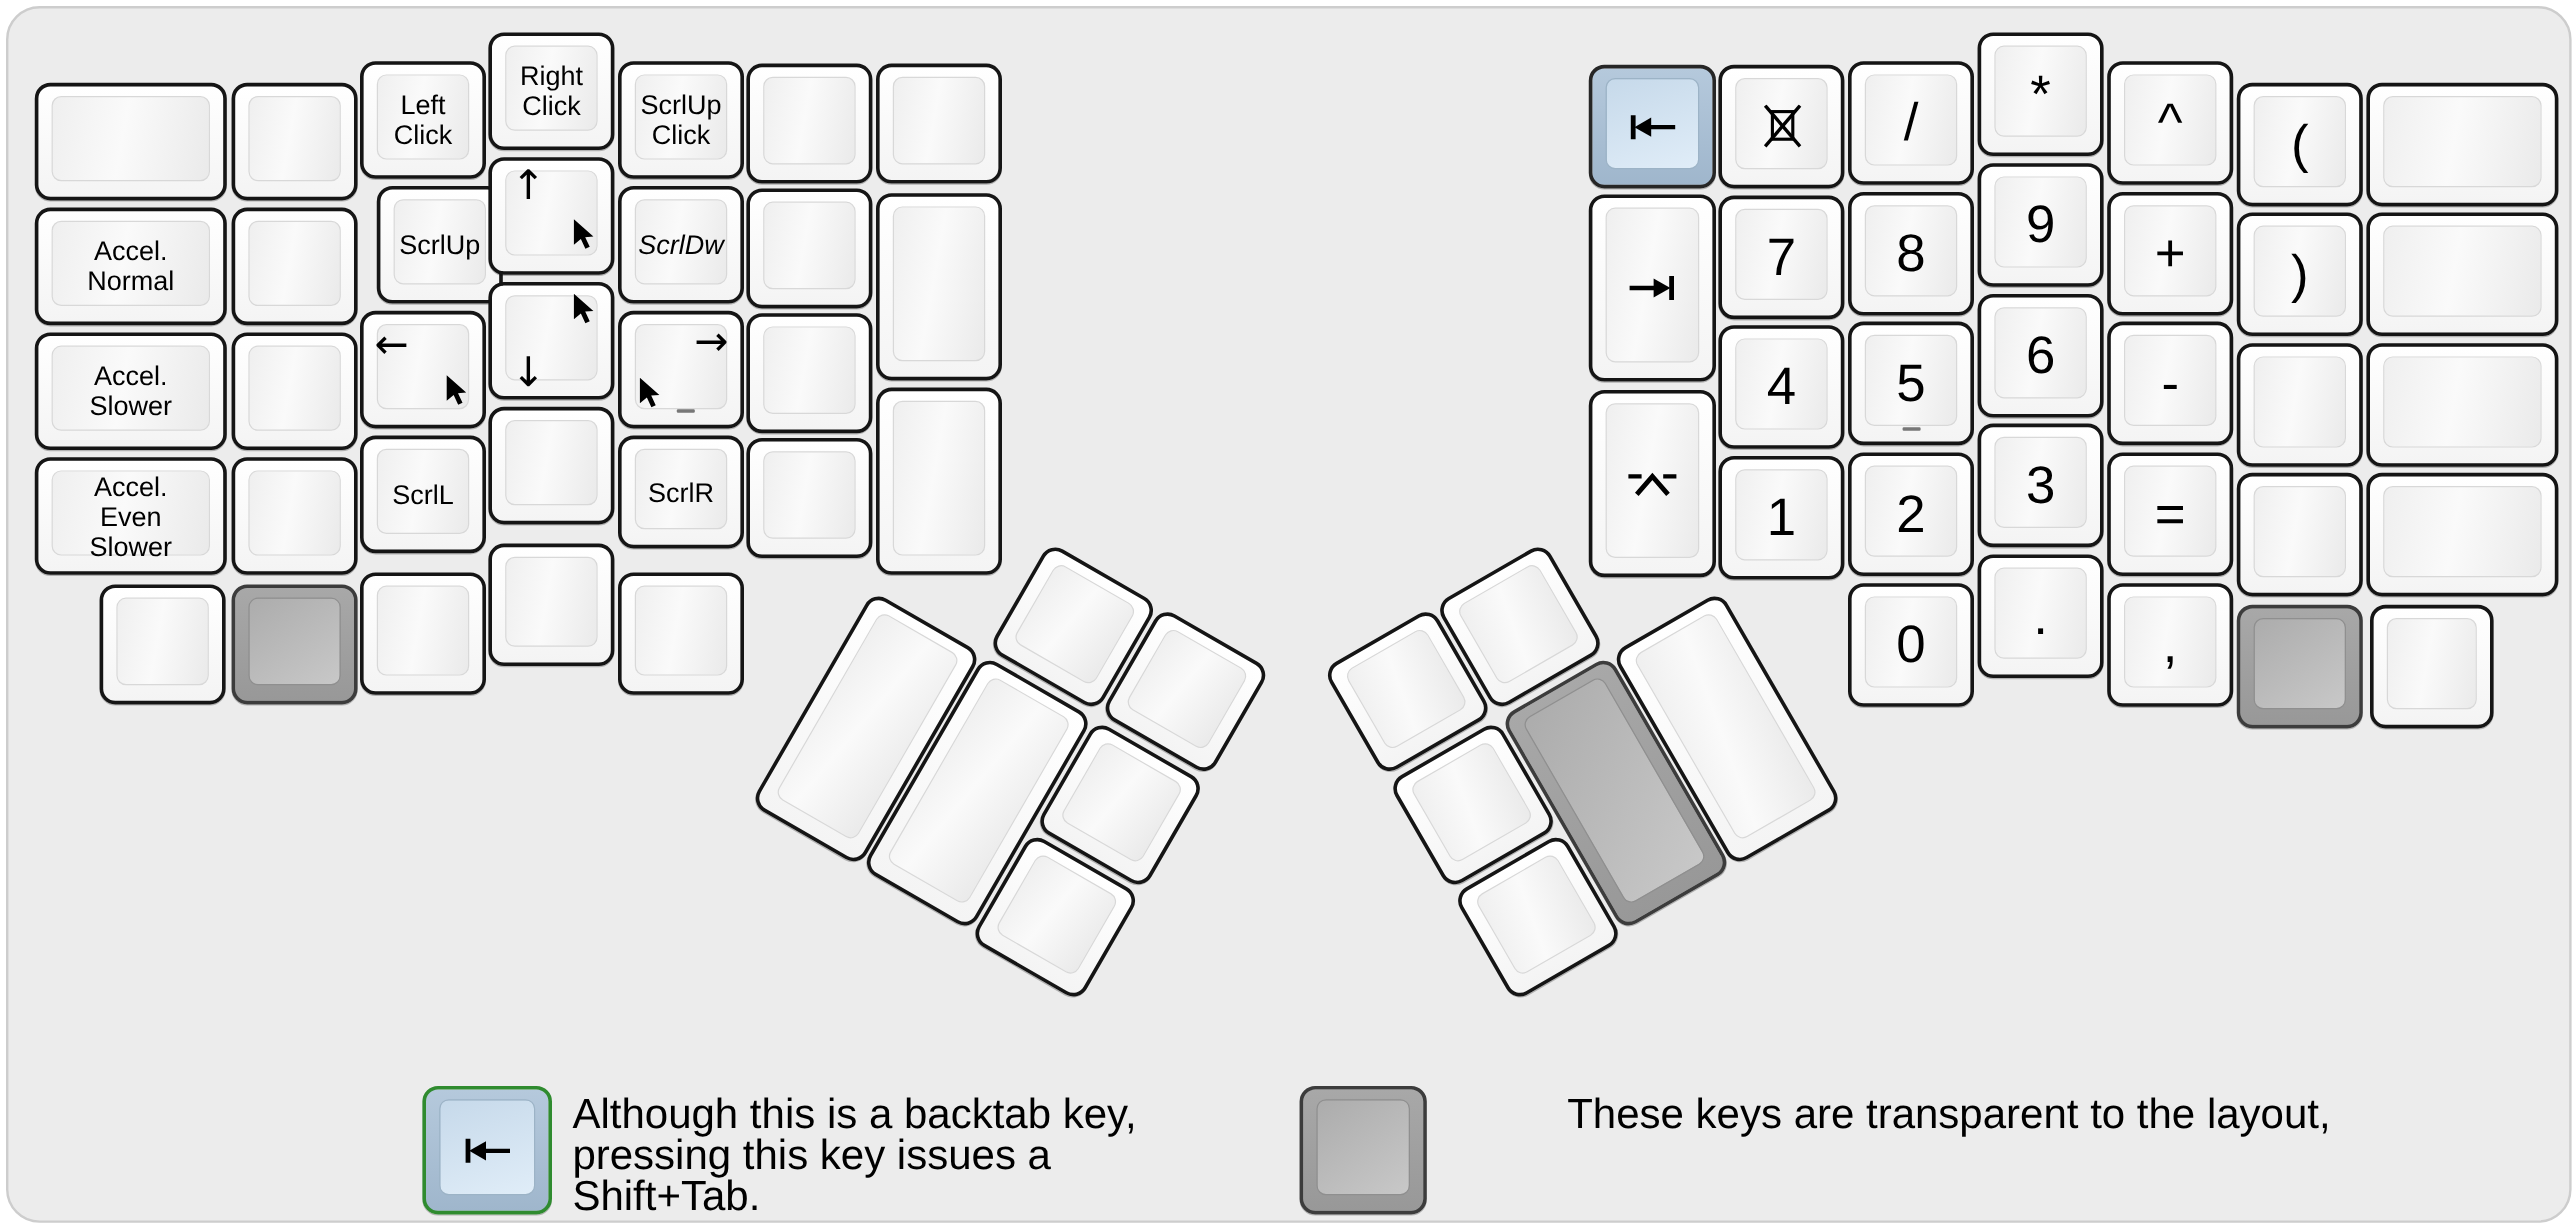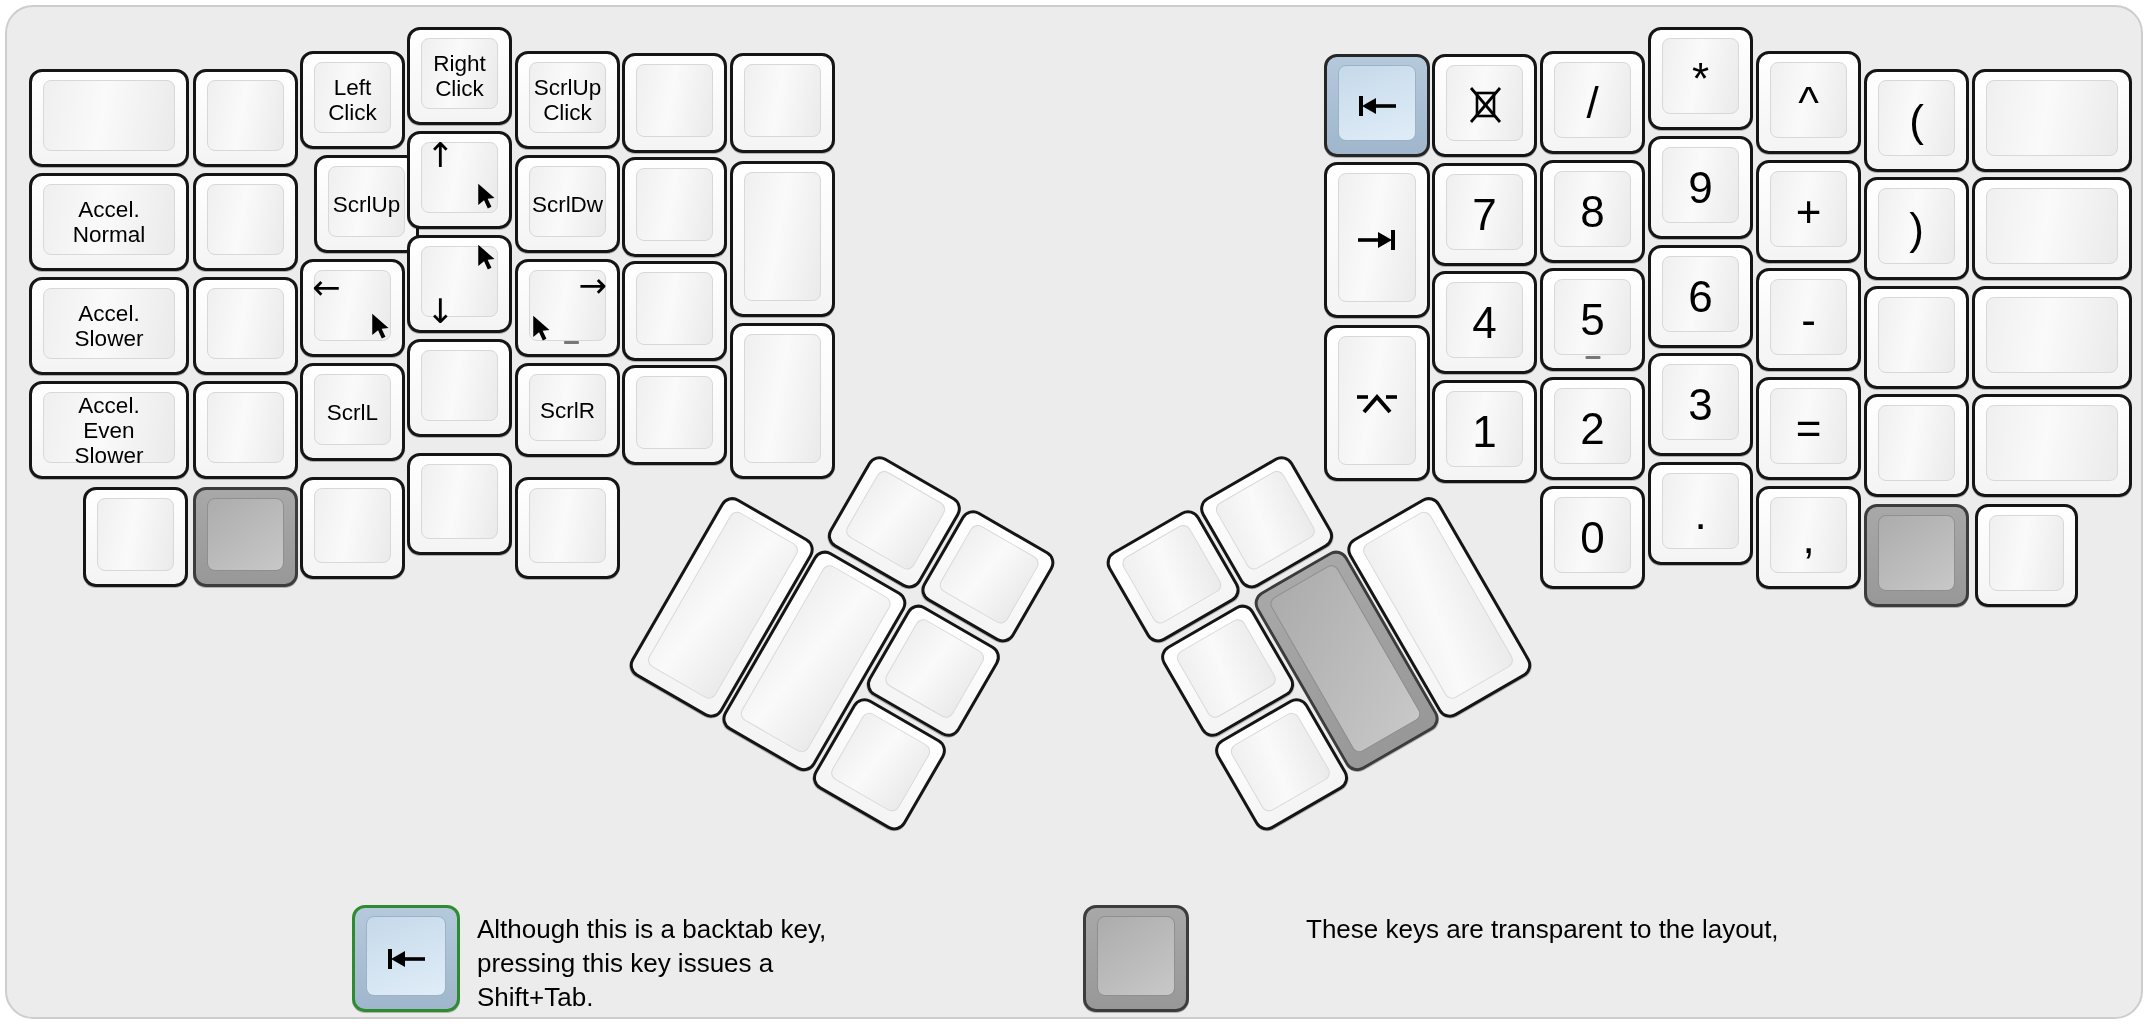--- a/index.html
+++ b/index.html
@@ -13,21 +13,21 @@
   .key.k-blue .cap{border-color:#9cb3c6;background:linear-gradient(160deg,#c6d9ea,#e0edf8);}
   .key.k-green{border-color:#2f8b2f;border-width:3.5px;}
   .lab{position:absolute;left:0;right:0;top:0;bottom:0;display:flex;align-items:center;justify-content:center;flex-direction:column;text-align:center;color:#000;}
   .t-s{font-size:22.5px;line-height:25px;}
   .t-big{font-size:44px;line-height:44px;}
   .arrowglyph{font-family:"DejaVu Sans",sans-serif;font-size:34px;line-height:34px;position:absolute;}
   .cursor-icon{position:absolute;}
   .dash{position:absolute;background:#777;height:3.5px;width:15px;border-radius:1px;}
   .cluster{position:absolute;}
   #title{position:absolute;left:1078px;top:36px;transform:translateX(-50%);text-align:center;font-size:41px;line-height:48px;color:#000;white-space:nowrap;}
-  .legend-text{position:absolute;font-size:26px;line-height:34px;color:#000;white-space:nowrap;}
+  .legend-text{position:absolute;font-size:35px;line-height:34px;color:#000;white-space:nowrap;}
 </style>
 </head>
 <body>
 
 <div id="board">
 
   <div id="keys-root">
       <div class="key k-normal" style="left: 22px; top: 62px; width: 160px; height: 98px;">
         <div class="cap"></div>
       </div>
@@ -127,21 +127,21 @@
       <div class="key k-normal" style="left: 400px; top: 446px; width: 105px; height: 102px;">
         <div class="cap"></div>
       </div>
       <div class="key k-normal" style="left: 508px; top: 44px; width: 105px; height: 98px;">
         <div class="cap"></div>
         <div class="lab t-s">
           <div>ScrlUp</div>
           <div>Click</div>
         </div>
       </div>
-      <div class="key k-normal" style="left: 508px; top: 148px; width: 105px; height: 98px;">
+      <div class="key k-normal" style="left: 508px; top: 148px; width: 105px; height: 98px; font-style: italic;">
         <div class="cap"></div>
         <div class="lab t-s">
           <div>ScrlDw</div>
         </div>
       </div>
       <div class="key k-normal" style="left: 508px; top: 252px; width: 105px; height: 98px;">
         <div class="cap"></div>
         <div class="arrowglyph" style="right: 10px; top: 6px;">→</div>
         <div class="cursor-icon" style="left: 12px; bottom: 6px;"><svg width="21" height="29" viewBox="0 0 14 20">
             <path d="M2 0.5 L2 15.2 L6 11.9 L8.6 17.5 L11.1 16.3 L8.5 10.8 L13.2 10.4 Z" fill="#000"></path>

